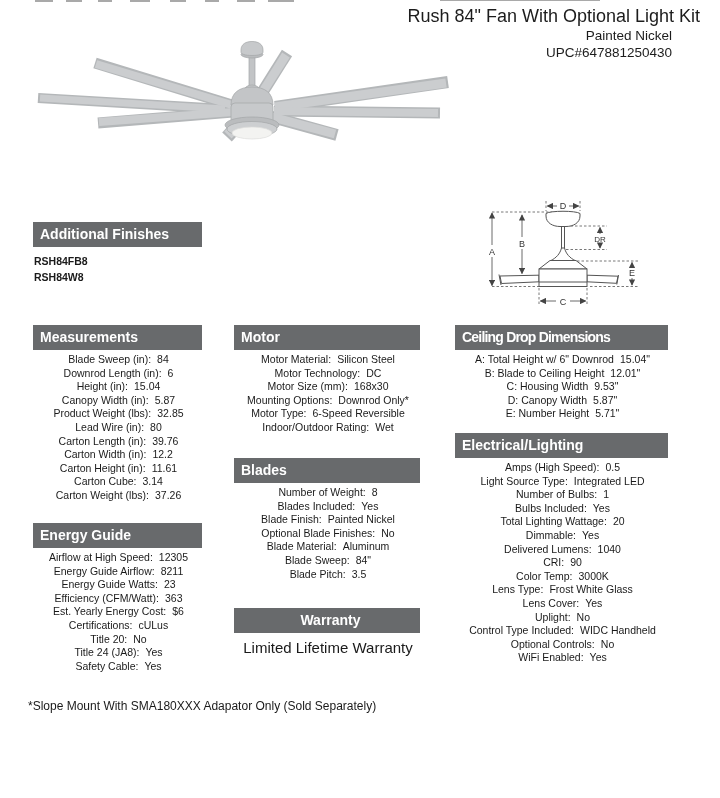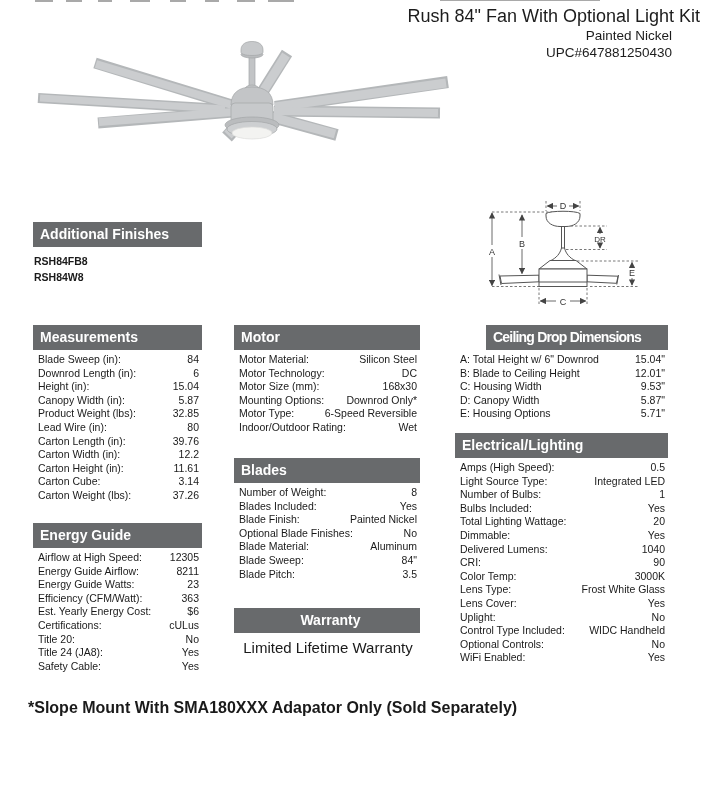--- a/index.html
+++ b/index.html
@@ -11,30 +11,30 @@
   .remnant { position:absolute; top:0; height:2px; background:#a9a9a9; }
 
   
   .doc-header { position:absolute; top:6px; right:20px; text-align:right; color:#1c1c1c; }
   .doc-title { font-size:18px; line-height:21px; white-space:nowrap; }
   .doc-sub, .doc-upc { font-size:13.5px; line-height:17px; padding-right:28px; white-space:nowrap; }
 
   
   .section { position:absolute; }
   .bar { height:25px; background:#686a6c; color:#ffffff; font-weight:bold; font-size:14px; line-height:25px; padding-left:7px; white-space:nowrap; overflow:hidden; }
-  .bar.condensed { letter-spacing:-0.8px;margin-left:31px; }
+  .bar.condensed { letter-spacing:-0.8px; }
   .rows { margin-top:3px; }
-  .row { display:flex; justify-content:space-between; font-size:10.5px; line-height:13.6px; color:#1a1a1a; padding-left:5px; padding-right:3px; }
+  .row { display:flex; justify-content:center; font-size:10.5px; line-height:13.6px; color:#1a1a1a; padding-left:5px; padding-right:3px; }
   .row .lbl { white-space:nowrap; }
   .row .val { white-space:nowrap; text-align:right; padding-left:6px; }
   .codes { margin-top:6px; }
   .code { font-weight:bold; font-size:10.5px; line-height:16px; color:#1a1a1a; padding-left:1px; }
   .warranty-text { font-size:15px; color:#1a1a1a; margin-top:6px; padding-left:2px; }
 
-  .footnote { position:absolute; left:28px; top:699px; font-size:16px; color:#1a1a1a; white-space:nowrap;font-weight:bold; }
+  .footnote { position:absolute; left:28px; top:699px; font-size:12px; color:#1a1a1a; white-space:nowrap; }
 
   .fan-svg { position:absolute; left:25px; top:33px; }
   .diagram-svg { position:absolute; left:478px; top:198px; }
   .dim-label { font-size:9px; fill:#333; }
   .dim-label-sm { font-size:8px; fill:#333; }
 </style>
 </head>
 <body>
 
 <div class="page">
@@ -335,21 +335,21 @@
         </div>
         <div class="row">
           <span class="lbl">C: Housing Width</span>
           <span class="val">9.53"</span>
         </div>
         <div class="row">
           <span class="lbl">D: Canopy Width</span>
           <span class="val">5.87"</span>
         </div>
         <div class="row">
-          <span class="lbl">E: Housing Options</span>
+          <span class="lbl">E: Number Height</span>
           <span class="val">5.71"</span>
         </div>
       </div>
   </div>
 
   <div class="section" style="left:455px;top:433px;width:213px;">
     <div class="bar">Electrical/Lighting</div>
     <div class="rows">
         <div class="row">
           <span class="lbl">Amps (High Speed):</span>

